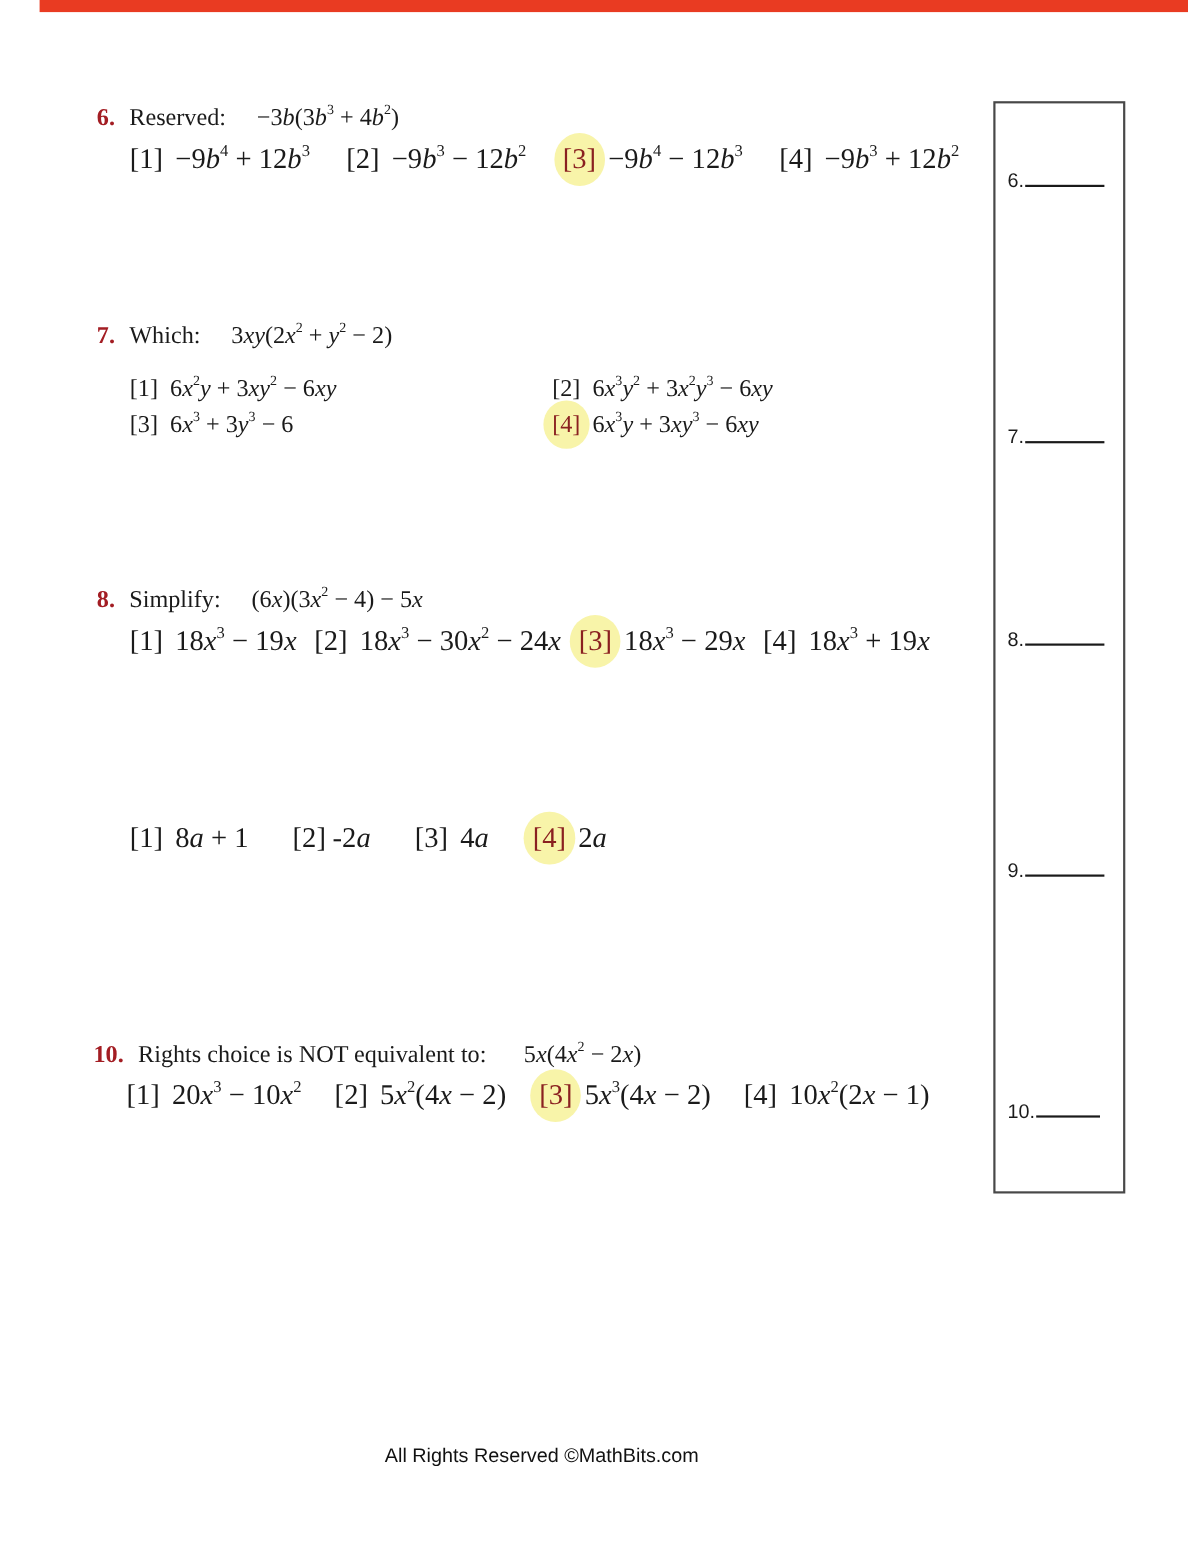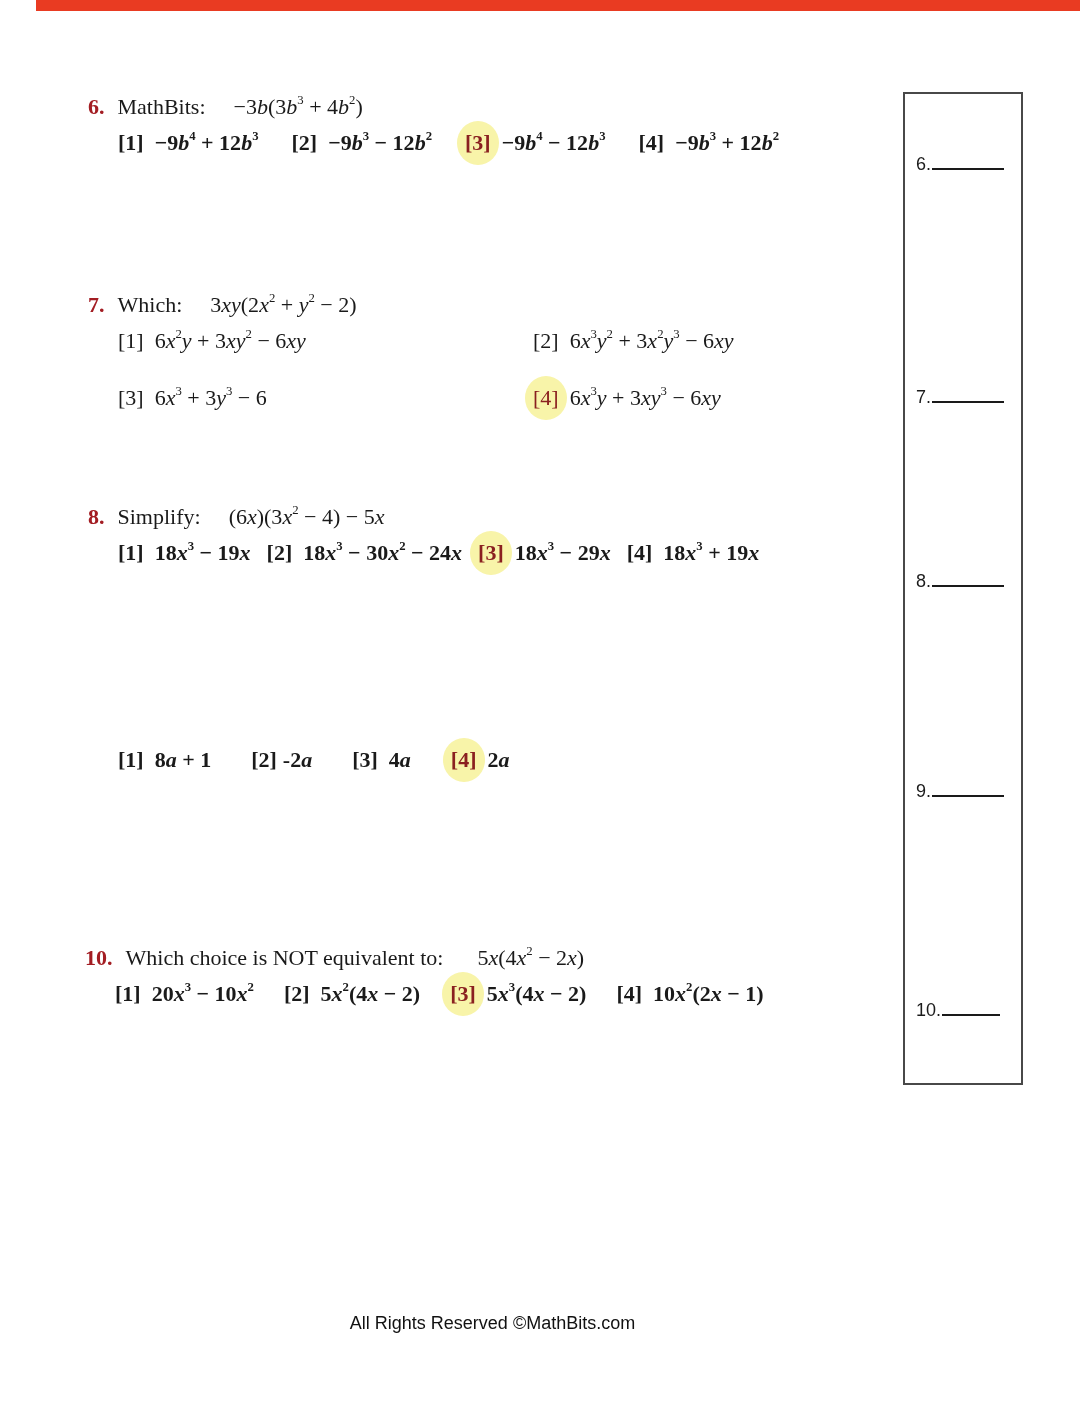--- a/index.html
+++ b/index.html
@@ -19,27 +19,27 @@
   .question { position: absolute; }
   .qline { font-size: 22px; white-space: nowrap; }
   .qnum { font-weight: bold; color: #a31d23; }
   .qprompt { margin-left: 13px; }
   .qexpr { margin-left: 28px; }
   .q9 .qprompt { margin-left: 17px; }
   .q10 .qexpr { margin-left: 34px; }
   .choices {
     margin: 10px 0 0 30px;
     display: flex; align-items: flex-start;
-    font-size: 22px; white-space: nowrap; font-weight: bold;
+    font-size: 26px; white-space: nowrap;
   }
   .choices-grid {
     display: grid; grid-template-columns: 384px 1fr;
     row-gap: 7px;
-    margin: 10px 0 0 30px;
-    font-size: 22px; white-space: nowrap; gap: 31px;
+    margin: 22px 0 0 30px;
+    font-size: 22px; white-space: nowrap;
   }
   .choice { display: inline-block; }
   .clabel { display: inline-block; }
   .cmath { margin-left: 11px; }
   .math i { font-style: italic; }
   sup { font-size: 0.58em; position: relative; top: -0.12em; line-height: 0; }
   .hl {
     background: #f8f4a9;
     border-radius: 50%;
     padding: 9px 8px;
@@ -75,21 +75,21 @@
     font-size: 18px; color: #111111;
   }
 </style>
 </head>
 <body>
 
 <div class="red-bar"></div>
 
 <section class="question q6" style="left:88px; top:94px;">
   <div class="qline">
-    <span class="qnum">6.</span><span class="qprompt">MathBits:</span><span class="qexpr math">−3<i>b</i>(3<i>b</i><sup>3</sup> + 4<i>b</i><sup>2</sup>)</span>
+    <span class="qnum">6.</span><span class="qprompt">Reserved:</span><span class="qexpr math">−3<i>b</i>(3<i>b</i><sup>3</sup> + 4<i>b</i><sup>2</sup>)</span>
   </div>
   <div class="choices" style="gap:33px;">
     <span class="choice"><span class="clabel">[1]</span><span class="cmath math">−9<i>b</i><sup>4</sup> + 12<i>b</i><sup>3</sup></span></span>
     <span class="choice"><span class="clabel">[2]</span><span class="cmath math">−9<i>b</i><sup>3</sup> − 12<i>b</i><sup>2</sup></span></span>
     <span class="choice"><span class="clabel hl">[3]</span><span class="cmath math">−9<i>b</i><sup>4</sup> − 12<i>b</i><sup>3</sup></span></span>
     <span class="choice"><span class="clabel">[4]</span><span class="cmath math">−9<i>b</i><sup>3</sup> + 12<i>b</i><sup>2</sup></span></span>
   </div>
 </section>
 
 <section class="question q7" style="left:88px; top:292px;">
@@ -97,21 +97,21 @@
     <span class="qnum">7.</span><span class="qprompt">Which:</span><span class="qexpr math">3<i>x</i><i>y</i>(2<i>x</i><sup>2</sup> + <i>y</i><sup>2</sup> − 2)</span>
   </div>
   <div class="choices-grid">
     <span class="choice"><span class="clabel">[1]</span><span class="cmath math">6<i>x</i><sup>2</sup><i>y</i> + 3<i>x</i><i>y</i><sup>2</sup> − 6<i>x</i><i>y</i></span></span>
     <span class="choice"><span class="clabel">[2]</span><span class="cmath math">6<i>x</i><sup>3</sup><i>y</i><sup>2</sup> + 3<i>x</i><sup>2</sup><i>y</i><sup>3</sup> − 6<i>x</i><i>y</i></span></span>
     <span class="choice"><span class="clabel">[3]</span><span class="cmath math">6<i>x</i><sup>3</sup> + 3<i>y</i><sup>3</sup> − 6</span></span>
     <span class="choice"><span class="clabel hl">[4]</span><span class="cmath math">6<i>x</i><sup>3</sup><i>y</i> + 3<i>x</i><i>y</i><sup>3</sup> − 6<i>x</i><i>y</i></span></span>
   </div>
 </section>
 
-<section class="question q8" style="left:88px; top:504px;">
+<section class="question q8" style="left:88px; top:532px;">
   <div class="qline">
     <span class="qnum">8.</span><span class="qprompt">Simplify:</span><span class="qexpr math">(6<i>x</i>)(3<i>x</i><sup>2</sup> − 4) − 5<i>x</i></span>
   </div>
   <div class="choices" style="gap:16px;">
     <span class="choice"><span class="clabel">[1]</span><span class="cmath math">18<i>x</i><sup>3</sup> − 19<i>x</i></span></span>
     <span class="choice"><span class="clabel">[2]</span><span class="cmath math">18<i>x</i><sup>3</sup> − 30<i>x</i><sup>2</sup> − 24<i>x</i></span></span>
     <span class="choice"><span class="clabel hl">[3]</span><span class="cmath math">18<i>x</i><sup>3</sup> − 29<i>x</i></span></span>
     <span class="choice"><span class="clabel">[4]</span><span class="cmath math">18<i>x</i><sup>3</sup> + 19<i>x</i></span></span>
   </div>
 </section>
@@ -120,21 +120,21 @@
   <div class="choices" style="gap:40px; margin-top:6px;">
     <span class="choice"><span class="clabel">[1]</span><span class="cmath math">8<i>a</i> + 1</span></span>
     <span class="choice"><span class="clabel">[2]</span><span class="cmath math" style="margin-left:6px;">-2<i>a</i></span></span>
     <span class="choice"><span class="clabel">[3]</span><span class="cmath math">4<i>a</i></span></span>
     <span class="choice"><span class="clabel hl">[4]</span><span class="cmath math">2<i>a</i></span></span>
   </div>
 </section>
 
 <section class="question q10" style="left:85px; top:945px;">
   <div class="qline">
-    <span class="qnum">10.</span><span class="qprompt">Which choice is NOT equivalent to:</span><span class="qexpr math">5<i>x</i>(4<i>x</i><sup>2</sup> − 2<i>x</i>)</span>
+    <span class="qnum">10.</span><span class="qprompt">Rights choice is NOT equivalent to:</span><span class="qexpr math">5<i>x</i>(4<i>x</i><sup>2</sup> − 2<i>x</i>)</span>
   </div>
   <div class="choices" style="gap:30px;">
     <span class="choice"><span class="clabel">[1]</span><span class="cmath math">20<i>x</i><sup>3</sup> − 10<i>x</i><sup>2</sup></span></span>
     <span class="choice"><span class="clabel">[2]</span><span class="cmath math">5<i>x</i><sup>2</sup>(4<i>x</i> − 2)</span></span>
     <span class="choice"><span class="clabel hl">[3]</span><span class="cmath math">5<i>x</i><sup>3</sup>(4<i>x</i> − 2)</span></span>
     <span class="choice"><span class="clabel">[4]</span><span class="cmath math">10<i>x</i><sup>2</sup>(2<i>x</i> − 1)</span></span>
   </div>
 </section>
 
 <aside class="answer-box">

